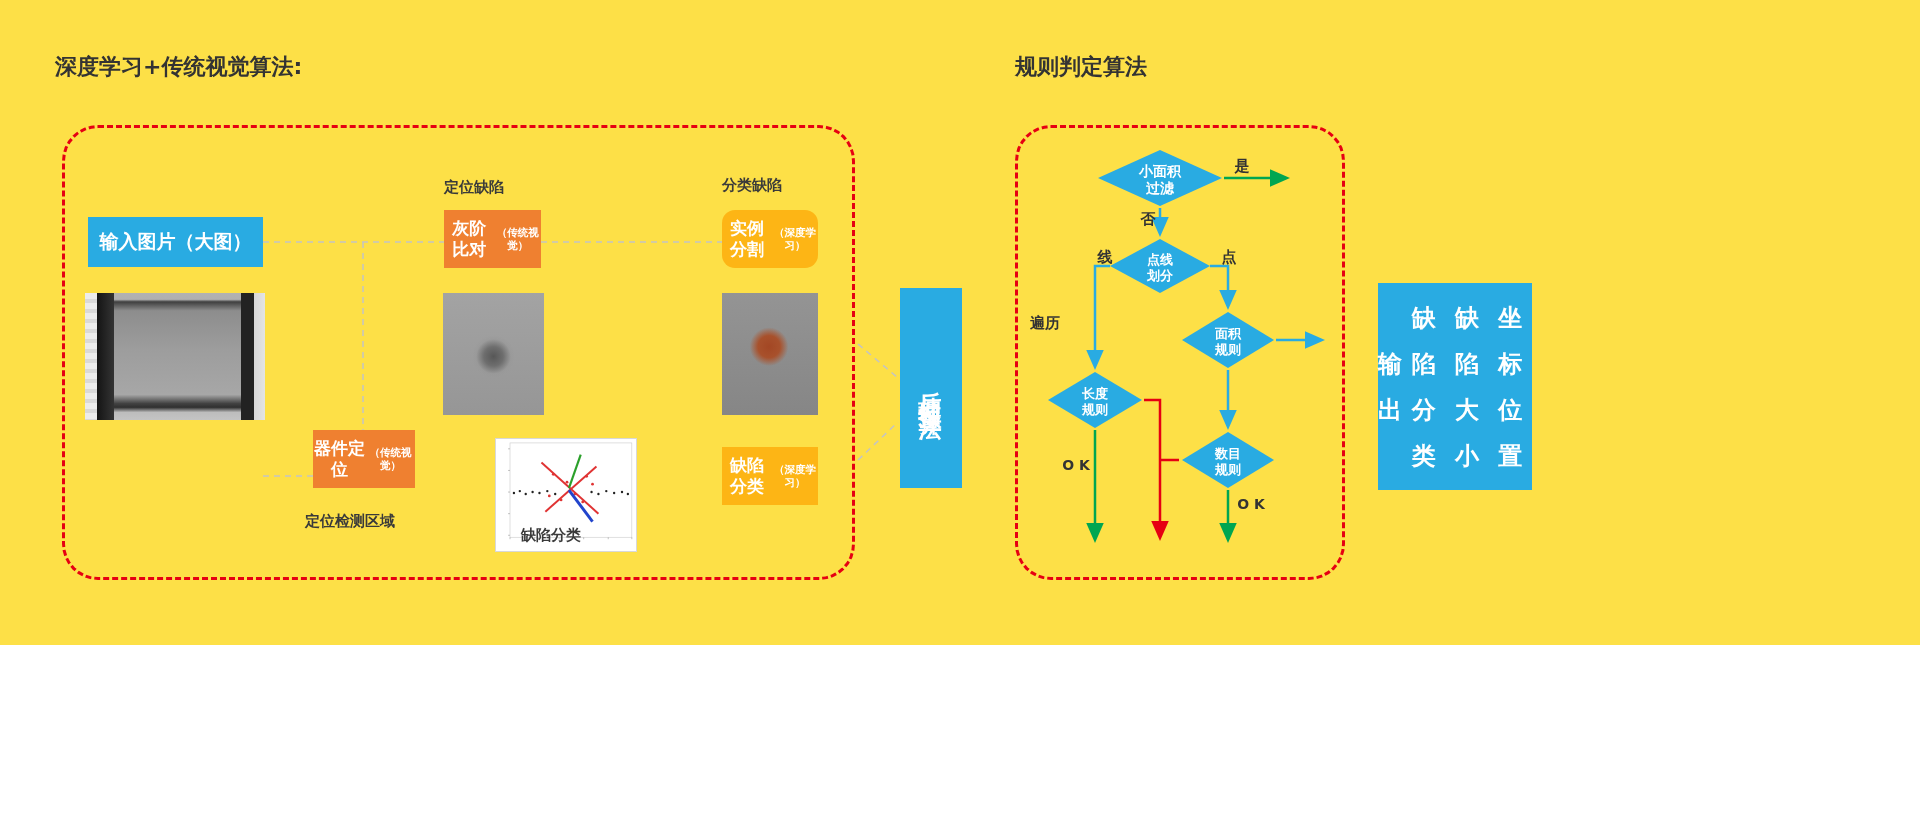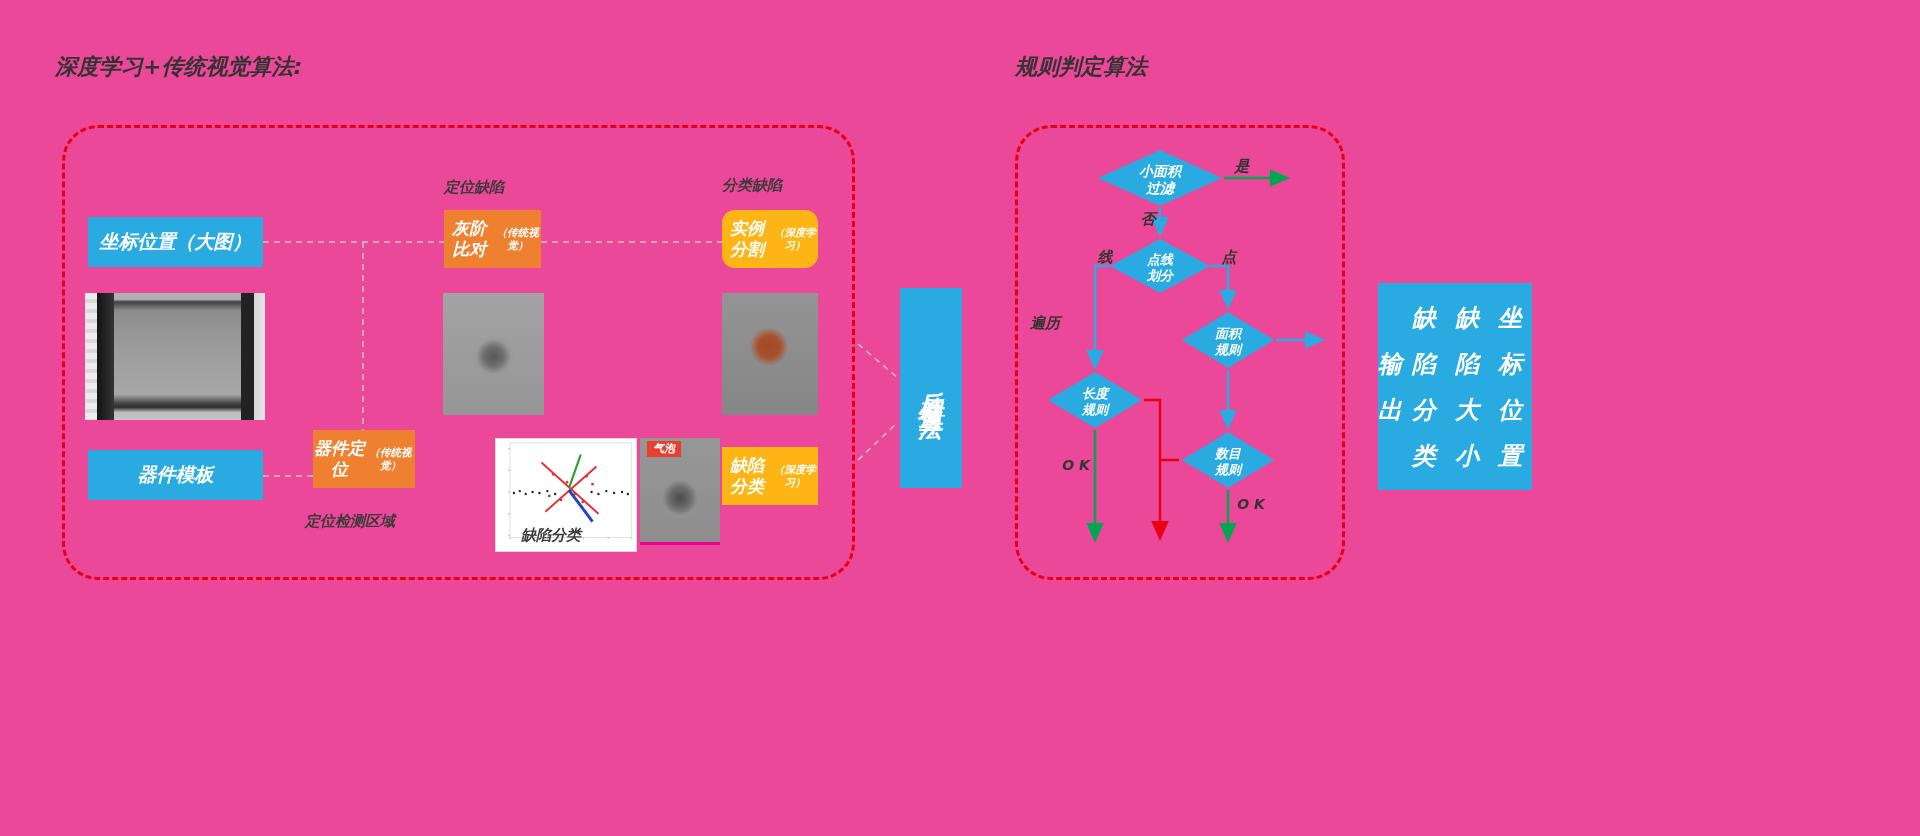--- a/index.html
+++ b/index.html
@@ -1,18 +1,18 @@
 <!DOCTYPE html>
 <html><head>
 <meta charset="utf-8">
 <style>
   * { margin: 0; padding: 0; box-sizing: border-box; }
   html,body { background:#fff; }
   body { font-family: "DejaVu Sans", "Liberation Sans", sans-serif; }
-  .canvas { position: relative; width: 1920px; height: 836px; background: #ec4899; overflow: hidden; font-style: italic; }
+  .canvas { position: relative; width: 1920px; height: 645px; background: #fde047; overflow: hidden; }
 
   .title { position: absolute; font-weight: bold; color: #333; font-size: 22px; }
   .title-left { left: 55px; top: 52px; }
   .title-right { left: 1015px; top: 52px; width: 330px; }
 
   .dashed-container { position: absolute; border: 3px dashed #e60012; border-radius: 36px; }
   .left-container  { left: 62px;  top: 125px; width: 793px; height: 455px; }
   .right-container { left: 1015px; top: 125px; width: 330px; height: 455px; }
 
   .connectors { position: absolute; left: 0; top: 0; pointer-events: none; }
@@ -87,31 +87,30 @@
       <line x1="858" y1="460" x2="898" y2="422"></line>
     </g>
   </svg>
 
   <div class="title title-left">深度学习+传统视觉算法:</div>
   <div class="title title-right">规则判定算法</div>
 
   <div class="dashed-container left-container"></div>
   <div class="dashed-container right-container"></div>
 
-  <div class="box box-blue b-input">坐标位置（大图）</div>
+  <div class="box box-blue b-input">输入图片（大图）</div>
 
   <div class="img-component">
     <div class="comp-left-strip"></div>
     <div class="comp-left-bar"></div>
     <div class="comp-body"></div>
     <div class="comp-right-bar"></div>
     <div class="comp-right-strip"></div>
   </div>
 
-  <div class="box box-blue b-template">器件模板</div>
 
   <div class="box box-orange box-two b-locate">
     <span class="box-main">器件定位</span>
     <span class="box-sub">（传统视觉）</span>
   </div>
   <div class="small-label lbl-locate-region">定位检测区域</div>
 
   <div class="small-label lbl-locate-defect">定位缺陷</div>
   <div class="box box-orange box-two b-gray">
     <span class="box-main">灰阶比对</span>
@@ -168,24 +167,20 @@
         <circle cx="72" cy="44" r="1.4"></circle>
         <circle cx="80" cy="56" r="1.4"></circle>
       <circle cx="98" cy="46" r="1.4"></circle>
         <circle cx="54" cy="58" r="1.4"></circle>
     </g>
     <line x1="74" y1="50" x2="86" y2="16" stroke="#2ba02b" stroke-width="2.2"></line>
     <line x1="74" y1="52" x2="98" y2="84" stroke="#2244cc" stroke-width="3"></line>
   </svg>
   <div class="small-label lbl-scatter-caption">缺陷分类</div>
 
-  <div class="img-bubble">
-    <span class="bubble-tag">气泡</span>
-    <span class="bubble-line"></span>
-  </div>
 
   <div class="box box-yellow box-two b-cls">
     <span class="box-main">缺陷分类</span>
     <span class="box-sub">（深度学习）</span>
   </div>
 
   <div class="box box-blue b-post">后处理预算法</div>
 
   <svg class="flowchart" width="330" height="455" viewBox="0 0 330 455">
     <defs>

